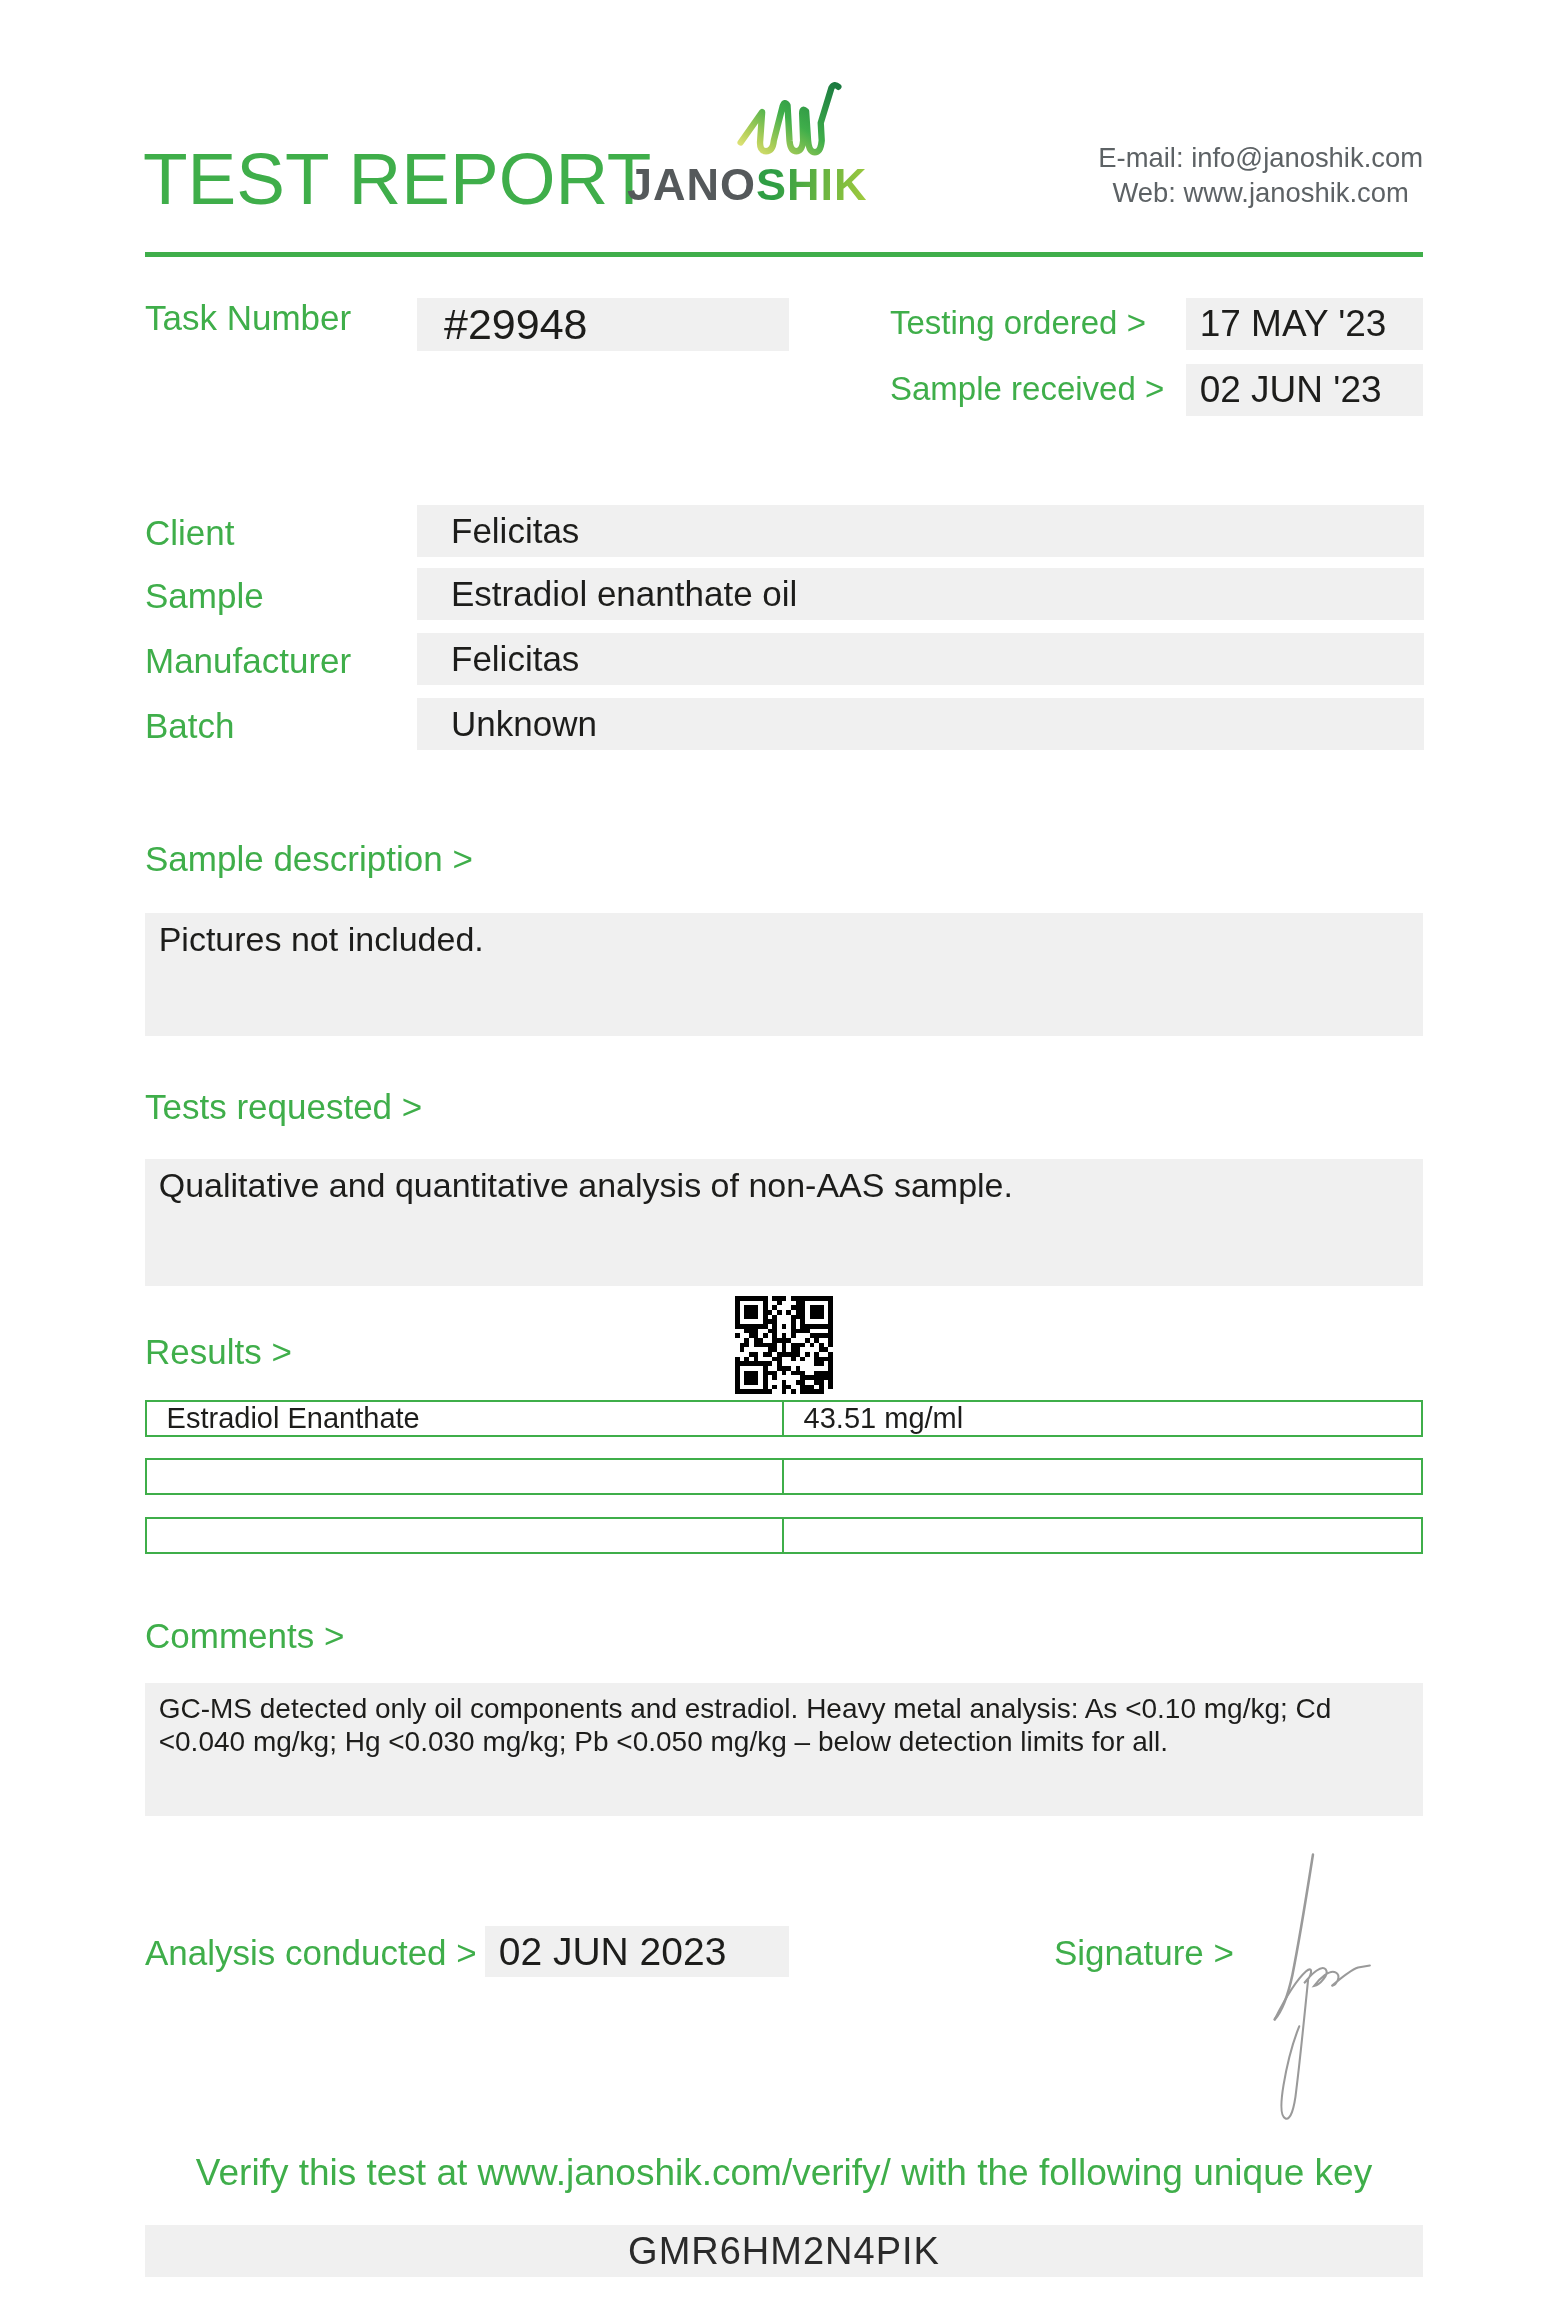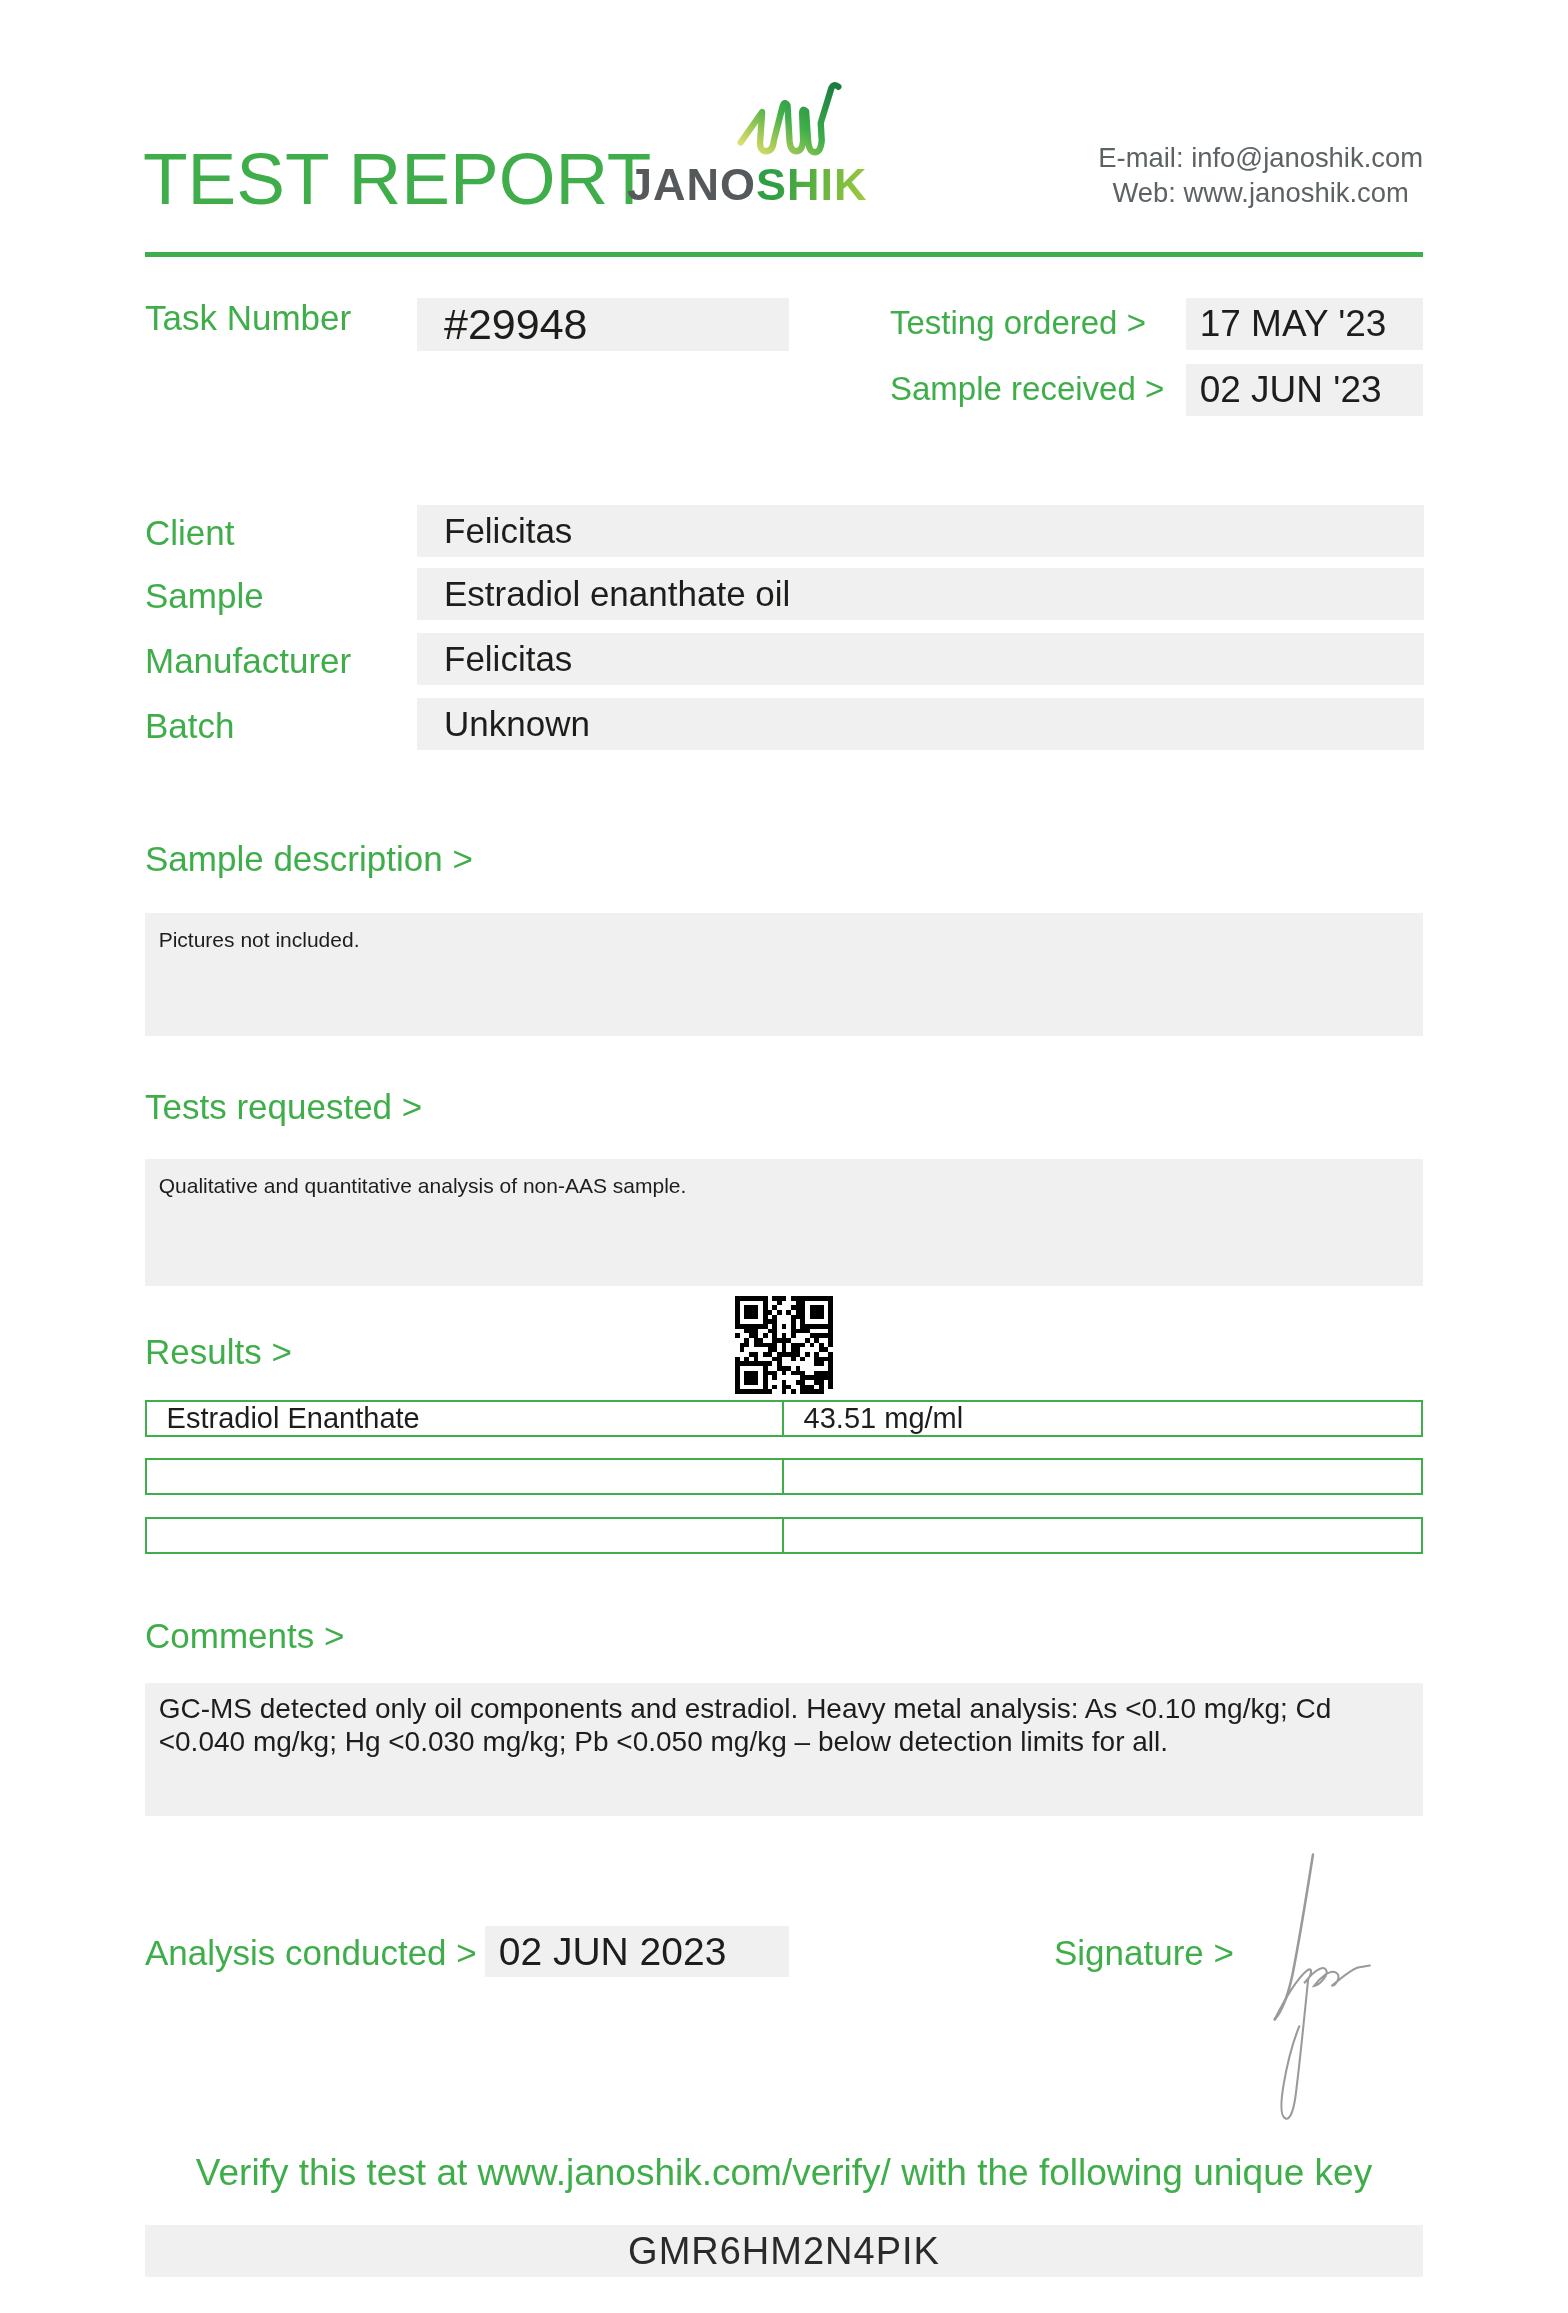--- a/index.html
+++ b/index.html
@@ -28,24 +28,24 @@
   .task-box .v{padding-left:27px;font-size:43px;font-weight:500;line-height:53px;}
 
   .ord-label{left:890px;top:304px;}
   .ord-box{left:1186px;top:298px;width:237px;height:52px;}
   .rec-label{left:890px;top:370px;}
   .rec-box{left:1186px;top:364px;width:237px;height:52px;}
   .date-v{padding-left:13.7px;font-size:37px;font-weight:400;line-height:52px;white-space:nowrap;}
 
   .detail-label{left:145px;}
   .detail-box{left:417px;width:1007px;height:52px;}
-  .detail-box .v{padding-left:27px;font-size:35px;font-weight:400;line-height:52px;white-space:nowrap;}
+  .detail-box .v{padding-left:15px;font-size:35px;font-weight:400;line-height:52px;white-space:nowrap;margin-left:19px;}
 
   .sec-head{left:145px;font-size:35px;}
-  .sec-box{left:145px;width:1278px;box-sizing:border-box;padding:9.8px 13.7px;font-size:21px;line-height:33px;}
+  .sec-box{left:145px;width:1278px;box-sizing:border-box;padding:9.8px 13.7px;font-size:34px;line-height:33px;}
 
   .qr{left:735px;top:1296px;width:98px;height:98px;}
 
   .tbl-row{left:145px;width:1278px;height:37px;box-sizing:border-box;border:2.9px solid #3fae4a;display:flex;background:#fff;}
   .tbl-cell{box-sizing:border-box;display:flex;align-items:center;padding-left:19.6px;font-size:29px;}
   .tbl-cell.c1{width:637px;border-right:2.9px solid #3fae4a;}
   .tbl-cell.c2{flex:1;}
 
   .comments-box{top:1683px;height:133px;font-size:28px;line-height:33px;padding:8.8px 13.7px;}
 

